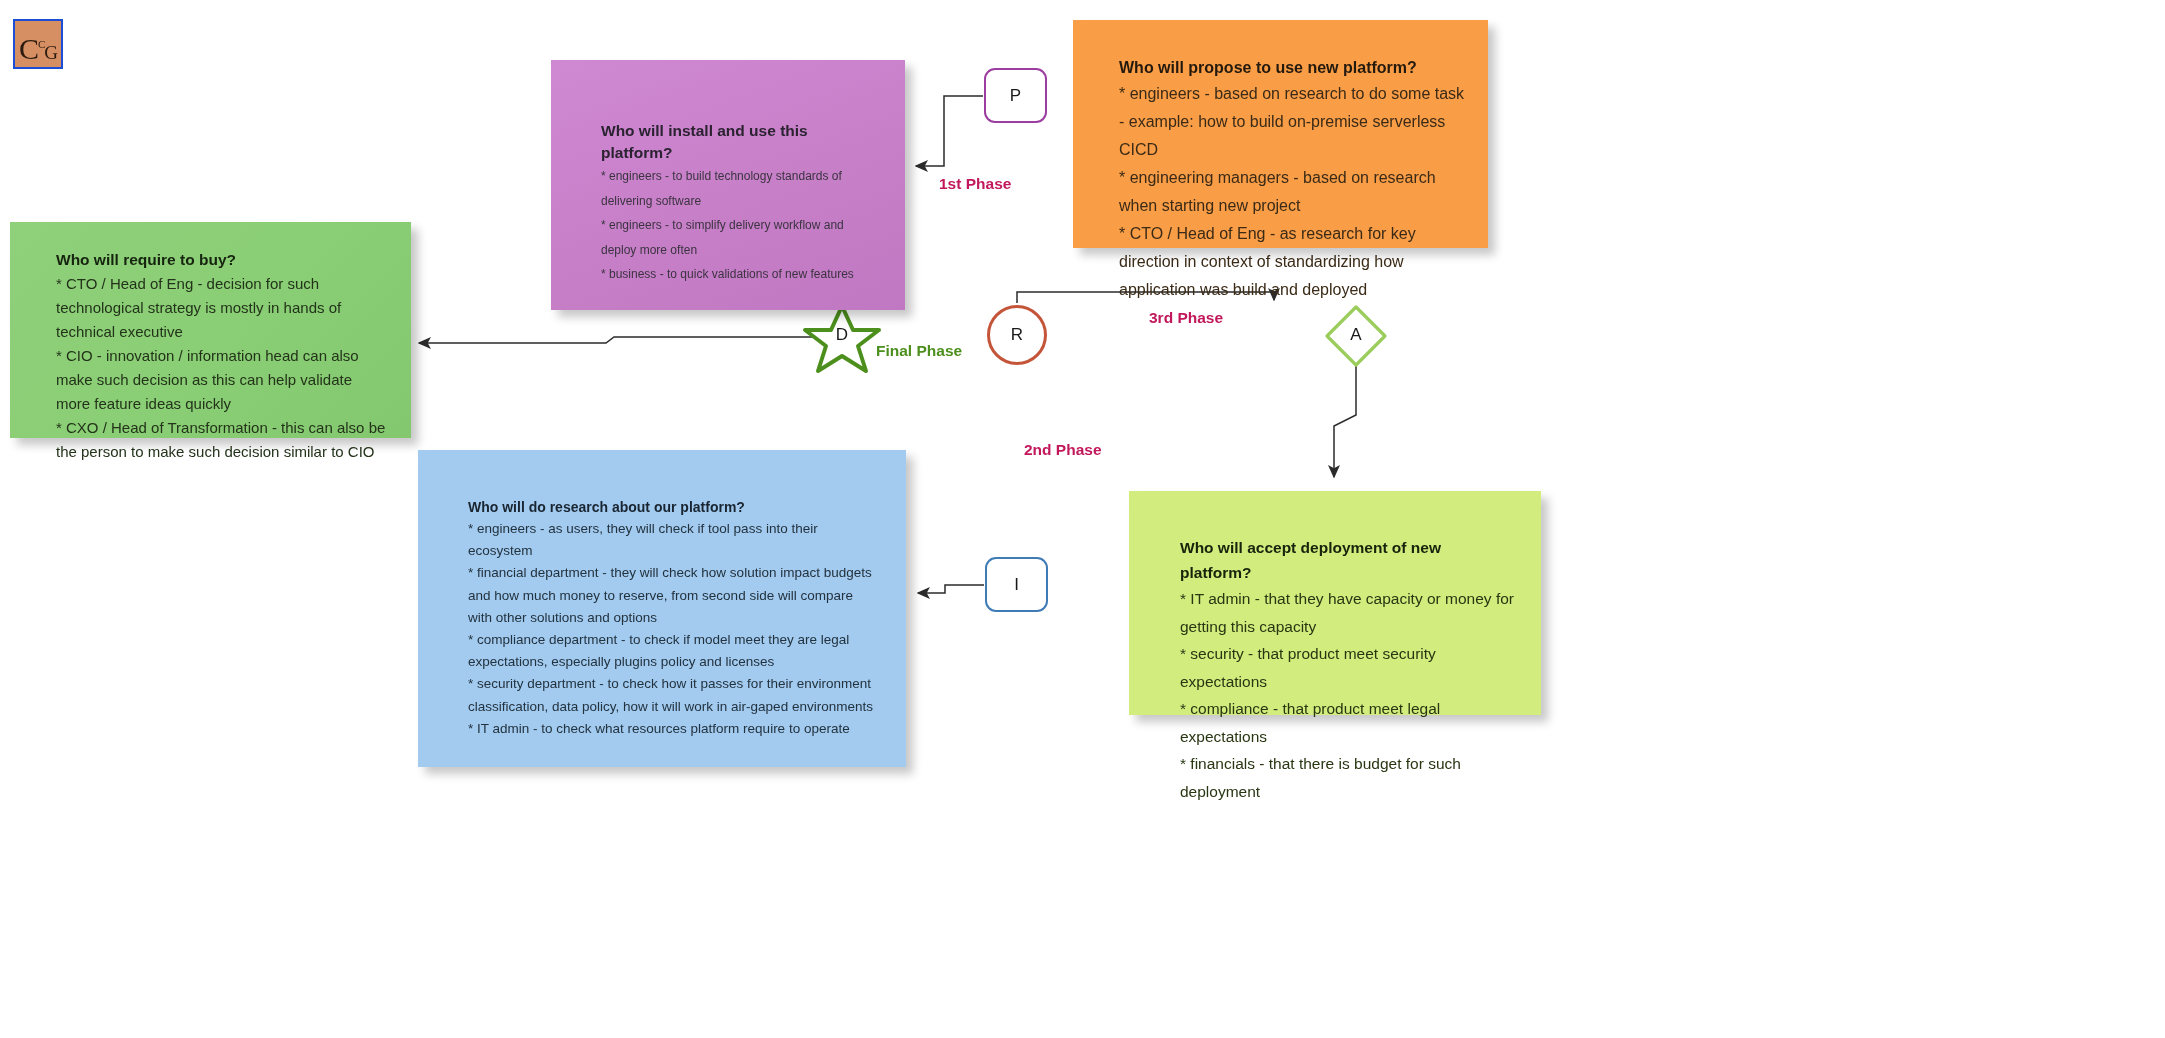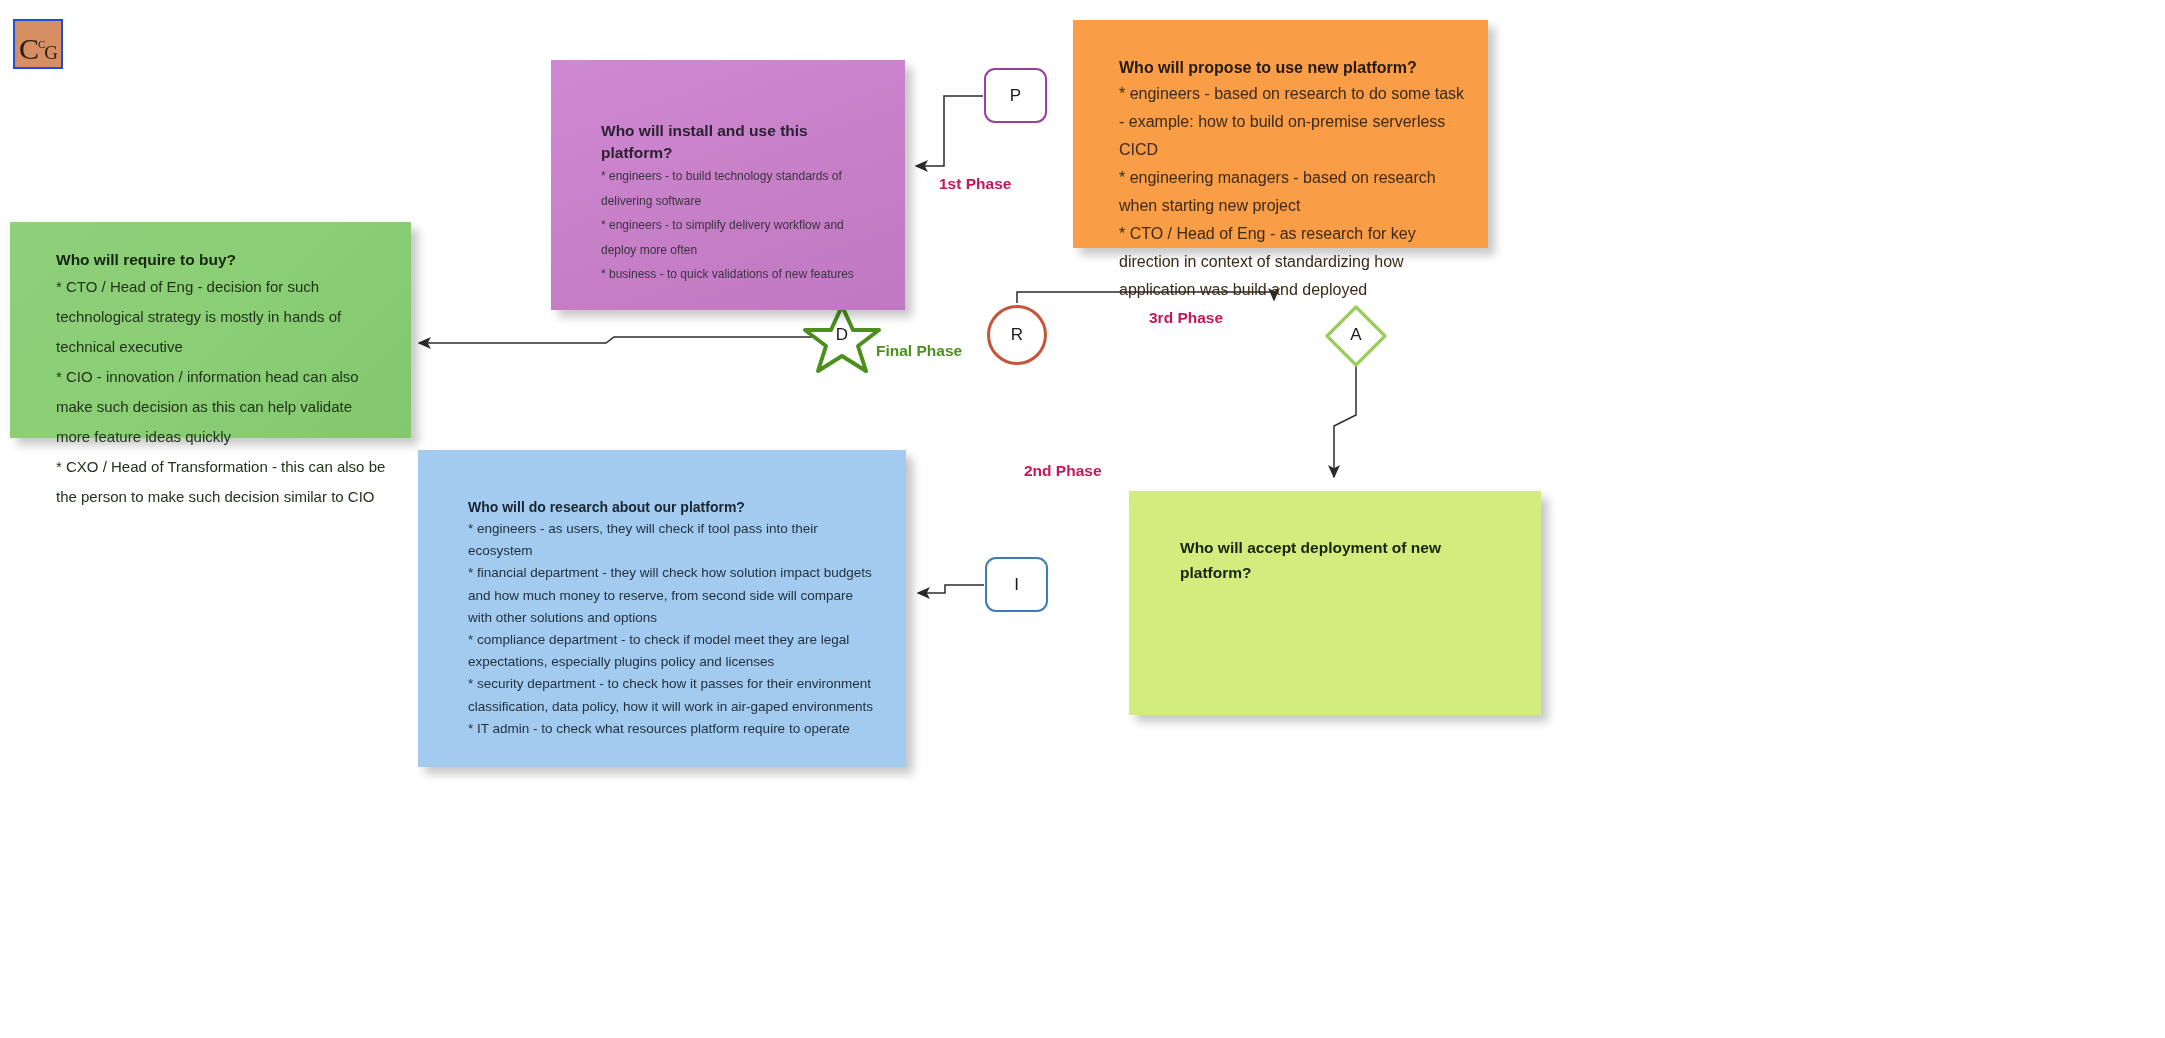--- a/index.html
+++ b/index.html
@@ -67,21 +67,21 @@
   #note-propose .title{font-size:16px;line-height:24px;color:#24190d;}
   #note-propose .body{font-size:16px;line-height:28px;color:#3a2a16;}
 
   
   #note-decide{
     left:10px;top:222px;width:401px;height:216px;
     background:linear-gradient(135deg,#8fd07a 0%, #8ace75 50%, #83c86e 100%);
   }
   #note-decide .inner{top:26px;padding:0 22px;}
   #note-decide .title{font-size:15.5px;line-height:24px;color:#16240f;}
-  #note-decide .body{font-size:15px;line-height:30px;color:#23331a;}
+  #note-decide .body{font-size:15px;line-height:24px;color:#23331a;}
 
   
   #note-research{
     left:418px;top:450px;width:488px;height:317px;
     background:#a2cbef;
   }
   #note-research .inner{top:46px;padding:0 26px;}
   #note-research .title{font-size:14px;line-height:22px;color:#192531;}
   #note-research .body{font-size:13.5px;line-height:22.2px;color:#23323f;}
 
@@ -124,21 +124,21 @@
 
   
   .phase{
     position:absolute;
     font-weight:bold;
     font-size:15.5px;
     color:#c2185b;
     white-space:nowrap;
   }
   #phase-1{left:939px;top:175px;}
-  #phase-2{left:1024px;top:462px;}
+  #phase-2{left:1024px;top:441px;}
   #phase-3{left:1149px;top:309px;}
   #phase-final{left:876px;top:342px;color:#4c8f1d;}
 </style>
 </head>
 <body>
 
 <div id="canvas">
 
   <svg width="2165" height="1038" style="position:absolute;left:0;top:0;pointer-events:none;">
     <defs>
@@ -207,20 +207,24 @@
 * financial department - they will check how solution impact budgets and how much money to reserve, from second side will compare with other solutions and options
 * compliance department - to check if model meet they are legal expectations, especially plugins policy and licenses
 * security department - to check how it passes for their environment classification, data policy, how it will work in air-gaped environments
 * IT admin - to check what resources platform require to operate</span>
     </div>
   </div>
 
   <div class="note" id="note-accept">
     <div class="inner">
       <span class="title">Who will accept deployment of new platform?</span>
+      <span class="body">* IT admin - that they have capacity or money for getting this capacity
+* security - that product meet security expectations
+* compliance - that product meet legal expectations
+* financials - that there is budget for such deployment</span>
     </div>
   </div>
 
   <div class="node" id="node-p">
     <span class="lbl">P</span>
   </div>
   <div class="node" id="node-r">
     <span class="lbl">R</span>
   </div>
   <div class="node" id="node-i">

